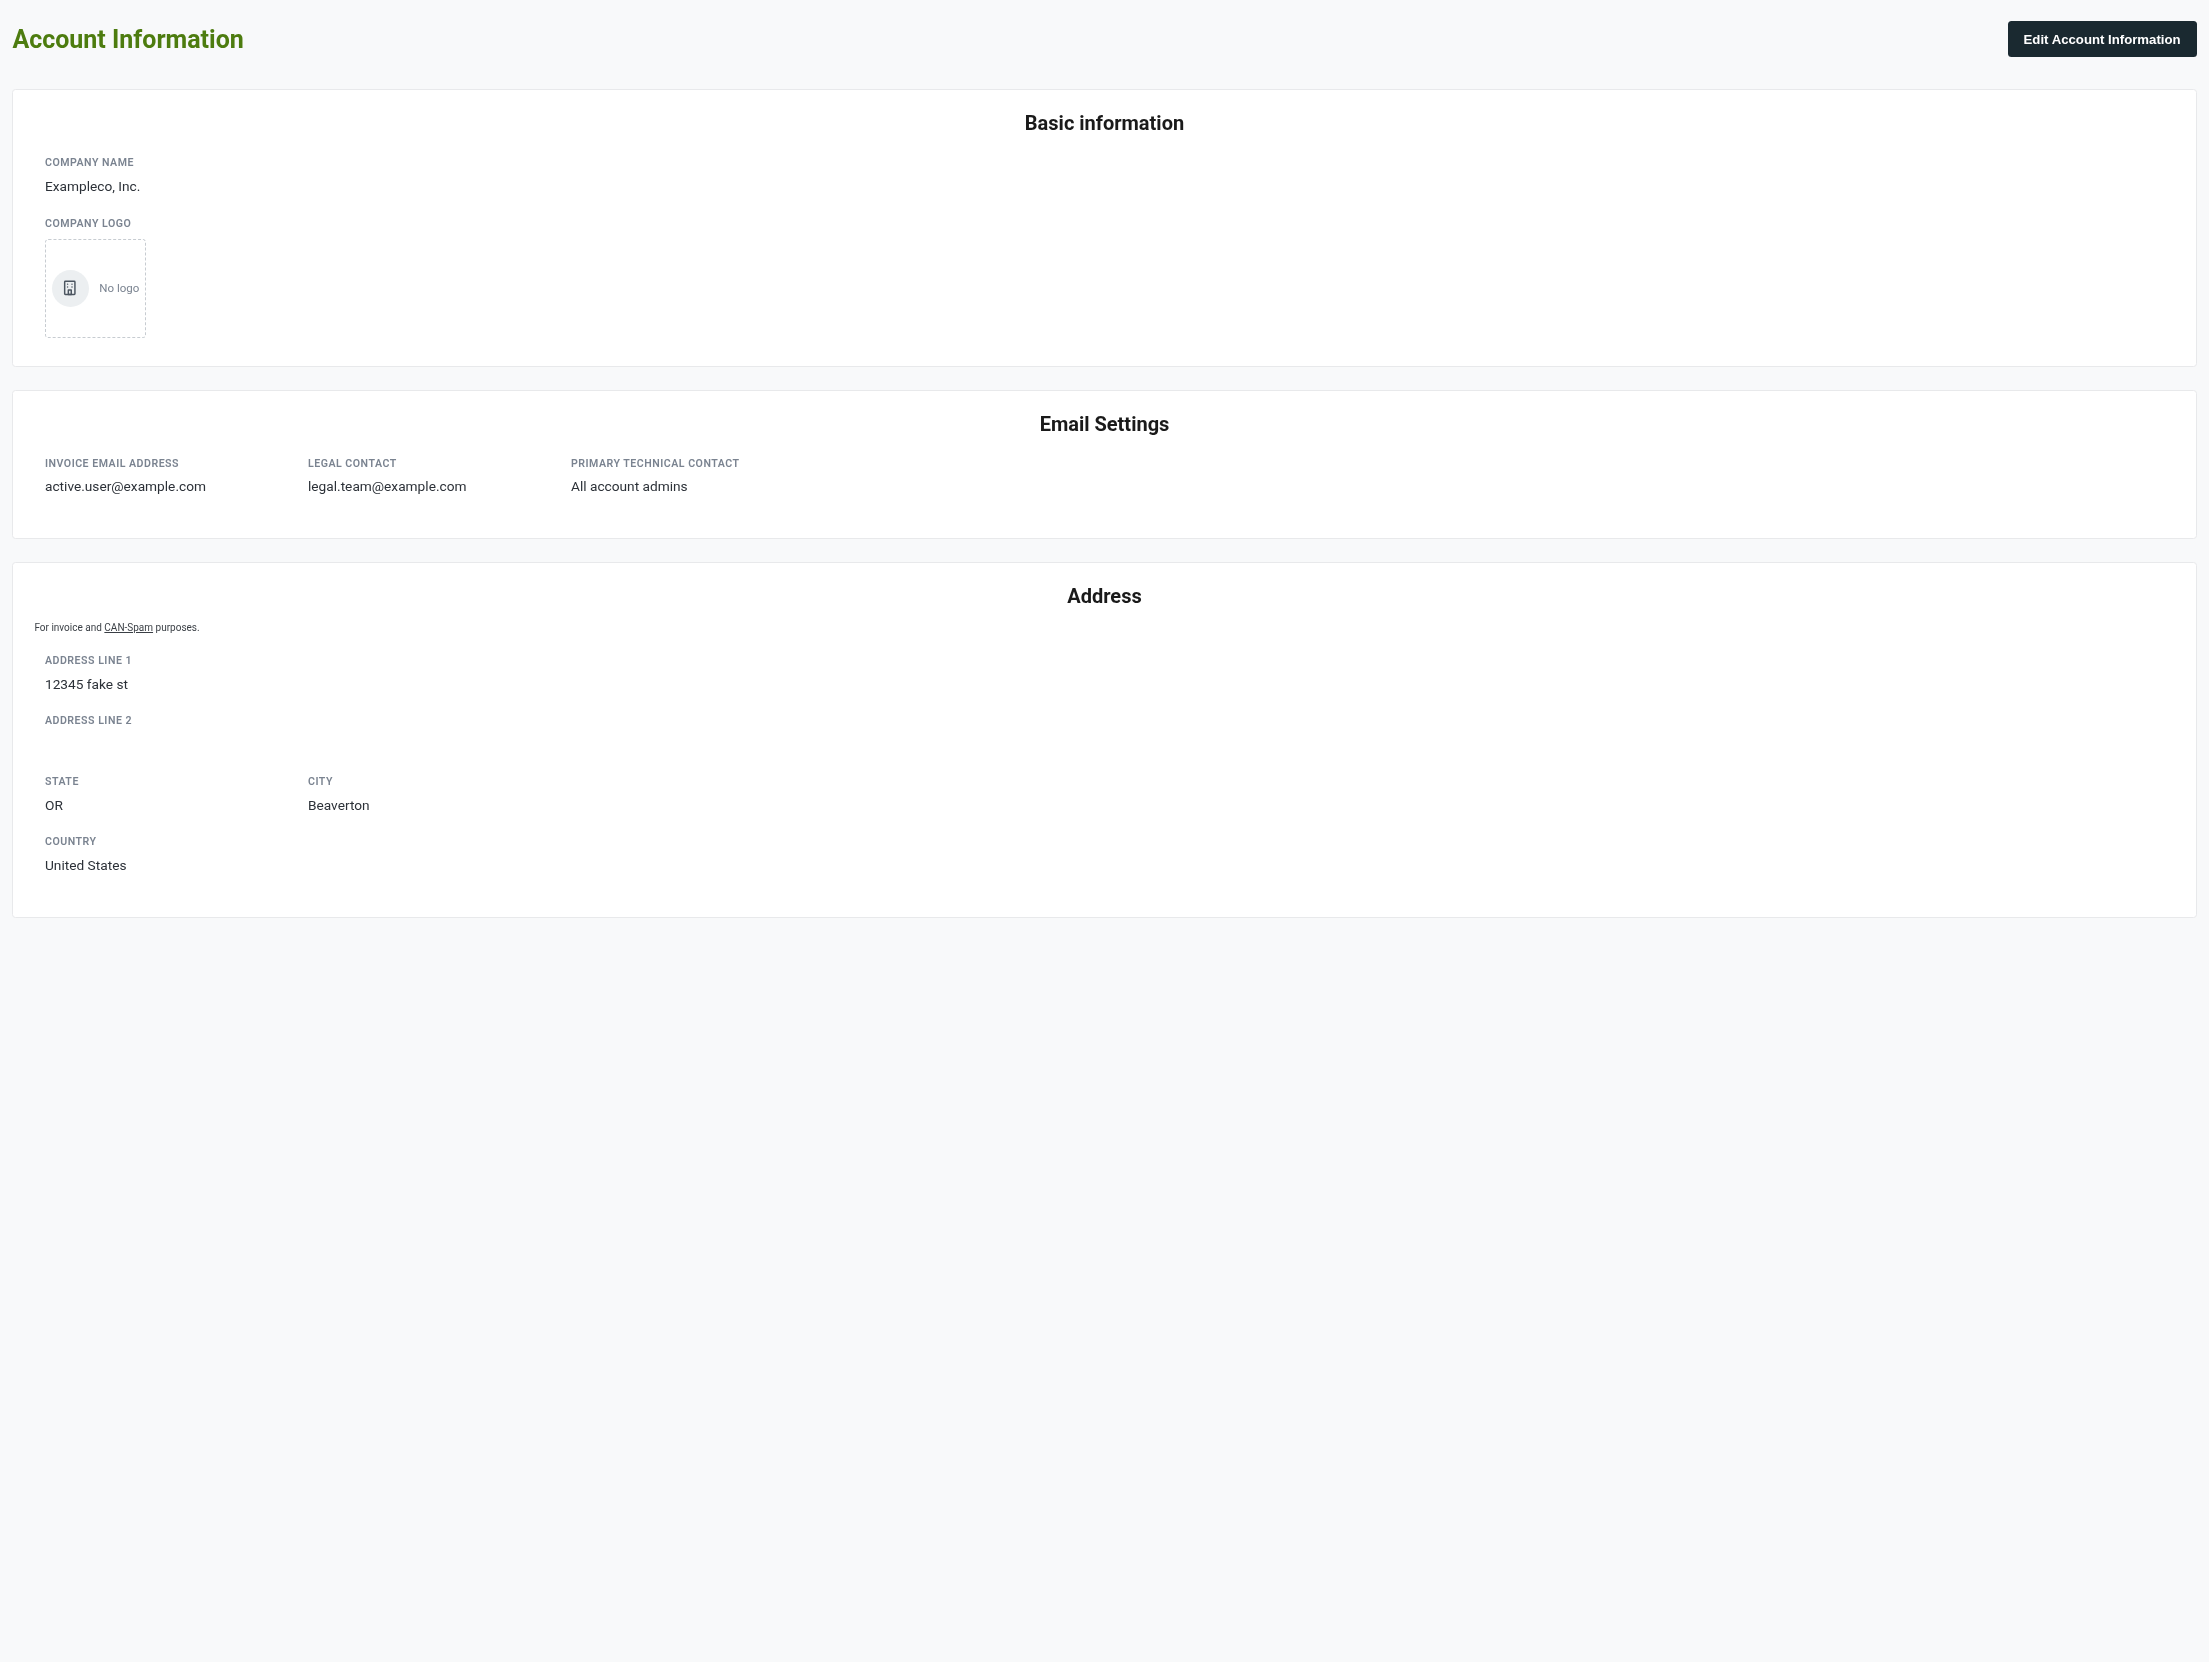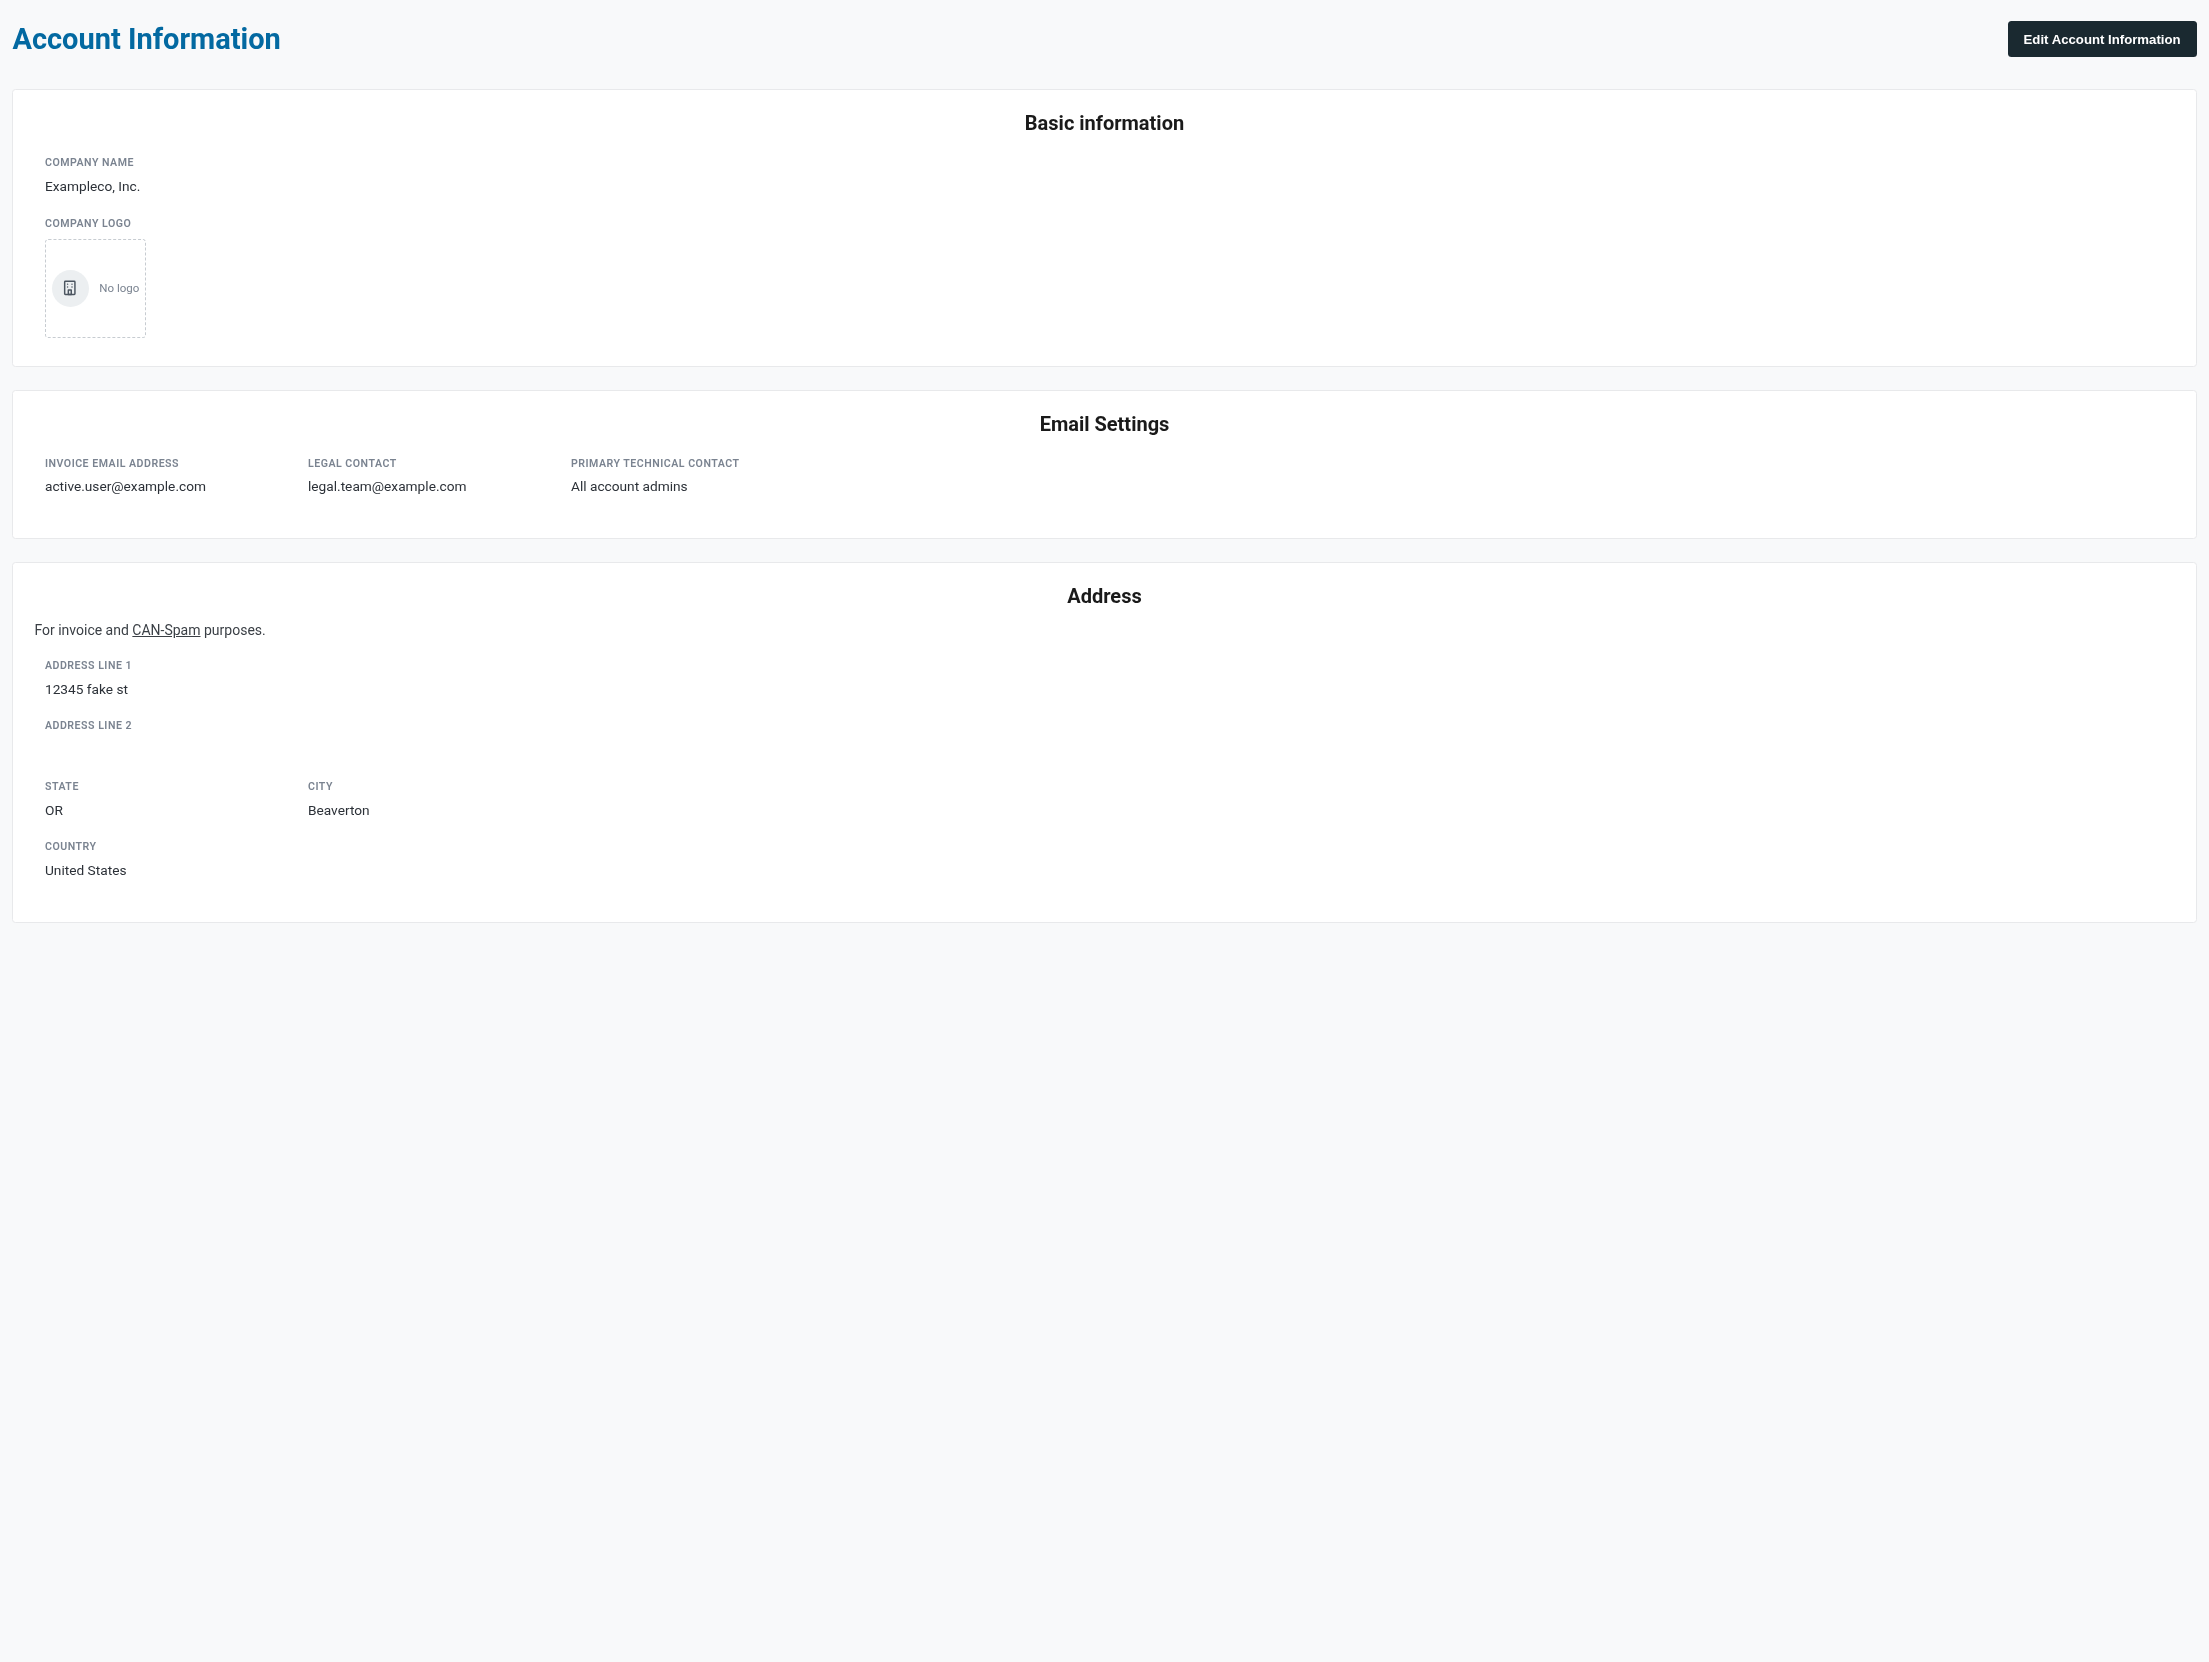--- a/index.html
+++ b/index.html
@@ -14,23 +14,23 @@
       padding: 12.4px;
     }
     .header-row {
       display: flex;
       justify-content: space-between;
       align-items: center;
       margin-bottom: 32px;
       margin-top: 8.8px;
     }
     .page-title {
-      font-size: 29px;
+      font-size: 25px;
       font-weight: 700;
-      color: #0369a1;
+      color: #4d7c0f;
     }
     .btn-primary {
       background: #1a2930;
       color: #fff;
       border: none;
       padding: 10.6px 16px;
       font-size: 13.2px;
       font-weight: 600;
       border-radius: 3.5px;
       cursor: pointer;
@@ -43,21 +43,21 @@
       margin-bottom: 23px;
     }
     .card-title {
       font-size: 20px;
       font-weight: 700;
       margin-bottom: 21px;
       color: #1a1a1a;
       text-align: center;
     }
     .card-description {
-      font-size: 14px;
+      font-size: 10px;
       color: #3a3f45;
       margin-top: -7px;
       margin-bottom: 21px;
     }
     .card-description a {
       color: #3a3f45;
       text-decoration: underline;
     }
     .field-label {
       font-size: 10.6px;

